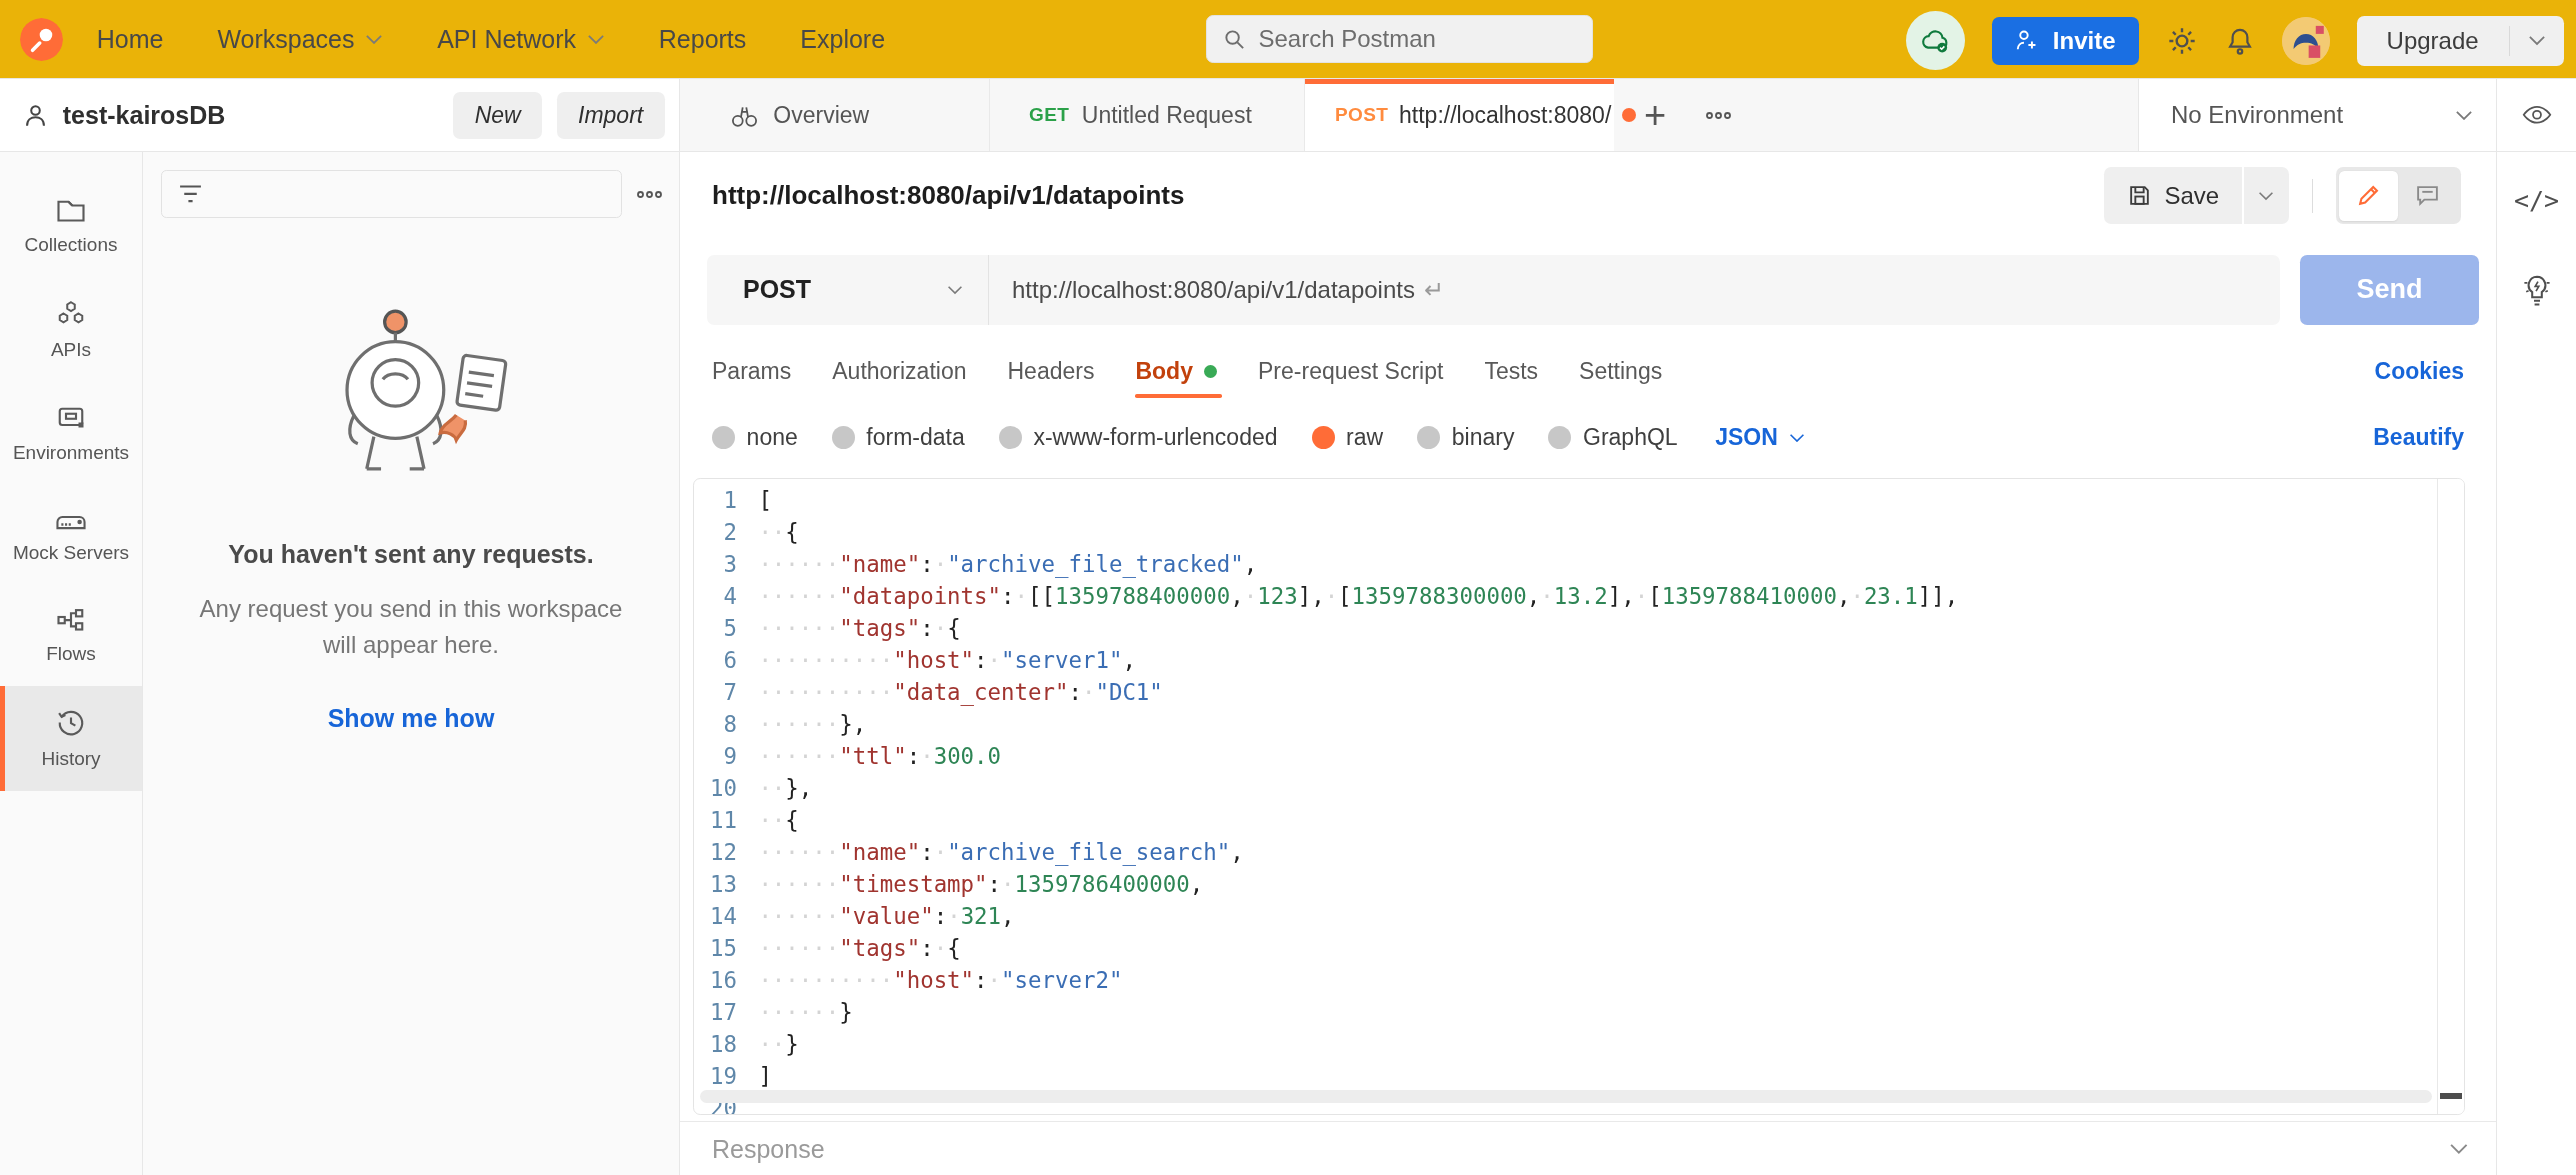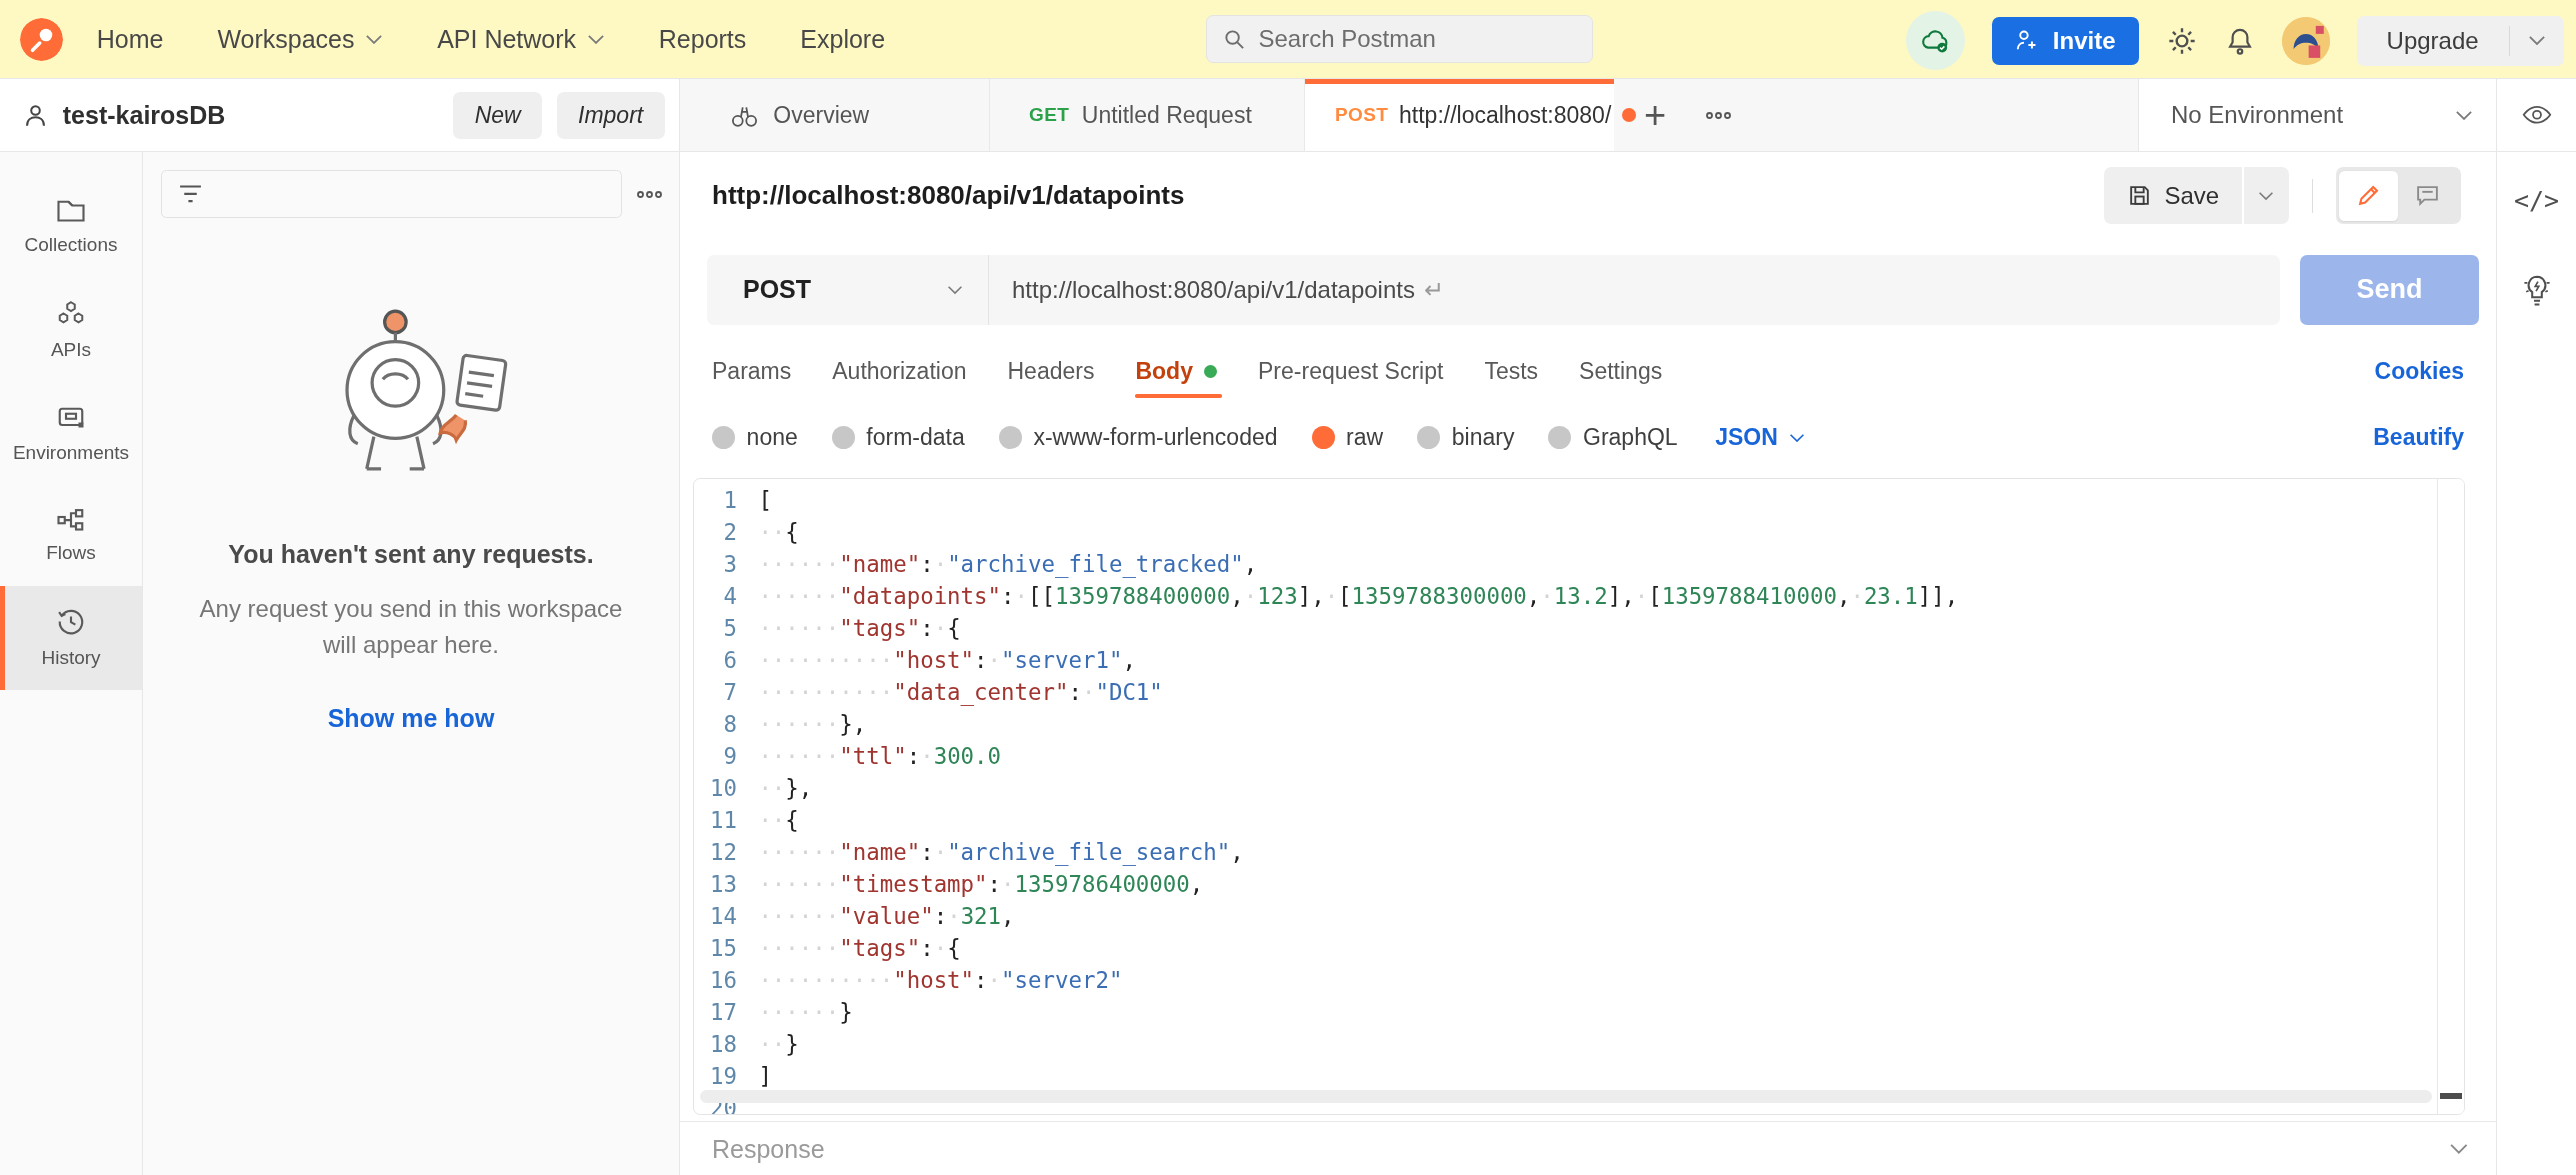--- a/index.html
+++ b/index.html
@@ -1,21 +1,21 @@
 <!DOCTYPE html>
 <html style="font-size:14.3px"><head>
 <meta charset="utf-8">
 <style>
   * { margin:0; padding:0; box-sizing:border-box; }
   html,body { width:2576px; height:1176px; background:#fff; overflow:hidden;
     font-family:"Liberation Sans", sans-serif; color:#333; }
   svg { display:block; }
 
   
-  .topnav { height:79px; display:flex; align-items:center; border-bottom:0.9px solid #e7e7e7; position:relative; background:#fef9c3; }
+  .topnav { height:79px; display:flex; align-items:center; border-bottom:0.9px solid #e7e7e7; position:relative; background:#eab308; }
   .logo { width:43px; height:43px; border-radius:50%; margin-left:19.7px; margin-right:34px; flex:none; }
   .nav-item { font-size:25px; color:#484848; margin-right:54px; display:flex; align-items:center; gap:10.7px; cursor:pointer; }
   .chev { stroke:#7a7a7a; fill:none; stroke-width:2; }
   .searchbox { position:absolute; left:1206px; top:15px; width:387px; height:48px; background:#f1f1f1;
     border:0.9px solid #e3e3e3; border-radius:7.2px; display:flex; align-items:center; padding-left:16px; gap:12.5px; }
   .searchbox span { font-size:24px; color:#6d6d6d; }
   .nav-right { position:absolute; right:12.5px; top:1px; height:79px; display:flex; align-items:center; gap:27px; }
   .cloudpill { width:59px; height:59px; border-radius:50%; background:#e3f3e6; display:flex; align-items:center; justify-content:center; }
   .invite { height:48px; padding:0 23px; border-radius:7.2px; background:#1a6fe3; color:#fff; font-size:24px; font-weight:600;
     display:flex; align-items:center; gap:12.5px; }
@@ -275,20 +275,28 @@
       </svg>
         <span class="lbl">APIs</span>
     </div>
     <div class="rail-item">
       <svg class="icn" width="30" height="27" viewBox="0 0 24 20" fill="none" stroke="currentColor" stroke-width="1.7">
         <rect x="3" y="3" width="18" height="13" rx="2"></rect>
           <rect x="8" y="7" width="8" height="4"></rect>
           <rect x="18" y="14" width="4" height="4" fill="currentColor" stroke="none"></rect>
       </svg>
         <span class="lbl">Environments</span>
+    </div>
+    <div class="rail-item">
+      <svg class="icn" width="32" height="25" viewBox="0 0 26 18" fill="none" stroke="currentColor" stroke-width="1.7">
+        <path d="M2 16v-5a4 4 0 0 1 4-4h14a4 4 0 0 1 4 4v5H2z"></path>
+          <path d="M6 12v2M9 12v2M12 12v2"></path>
+          <circle cx="20" cy="11" r="1" fill="currentColor"></circle>
+      </svg>
+        <span class="lbl">Mock Servers</span>
     </div>
     <div class="rail-item">
       <svg class="icn" width="30" height="25" viewBox="0 0 24 18" fill="none" stroke="currentColor" stroke-width="1.7">
         <rect x="2" y="7" width="5" height="5"></rect>
           <rect x="16" y="1.5" width="5" height="5"></rect>
           <rect x="16" y="12" width="5" height="5"></rect>
         <path d="M7 9.5h5M12 9.5V4h4M12 9.5v5h4"></path>
       </svg>
         <span class="lbl">Flows</span>
     </div>

